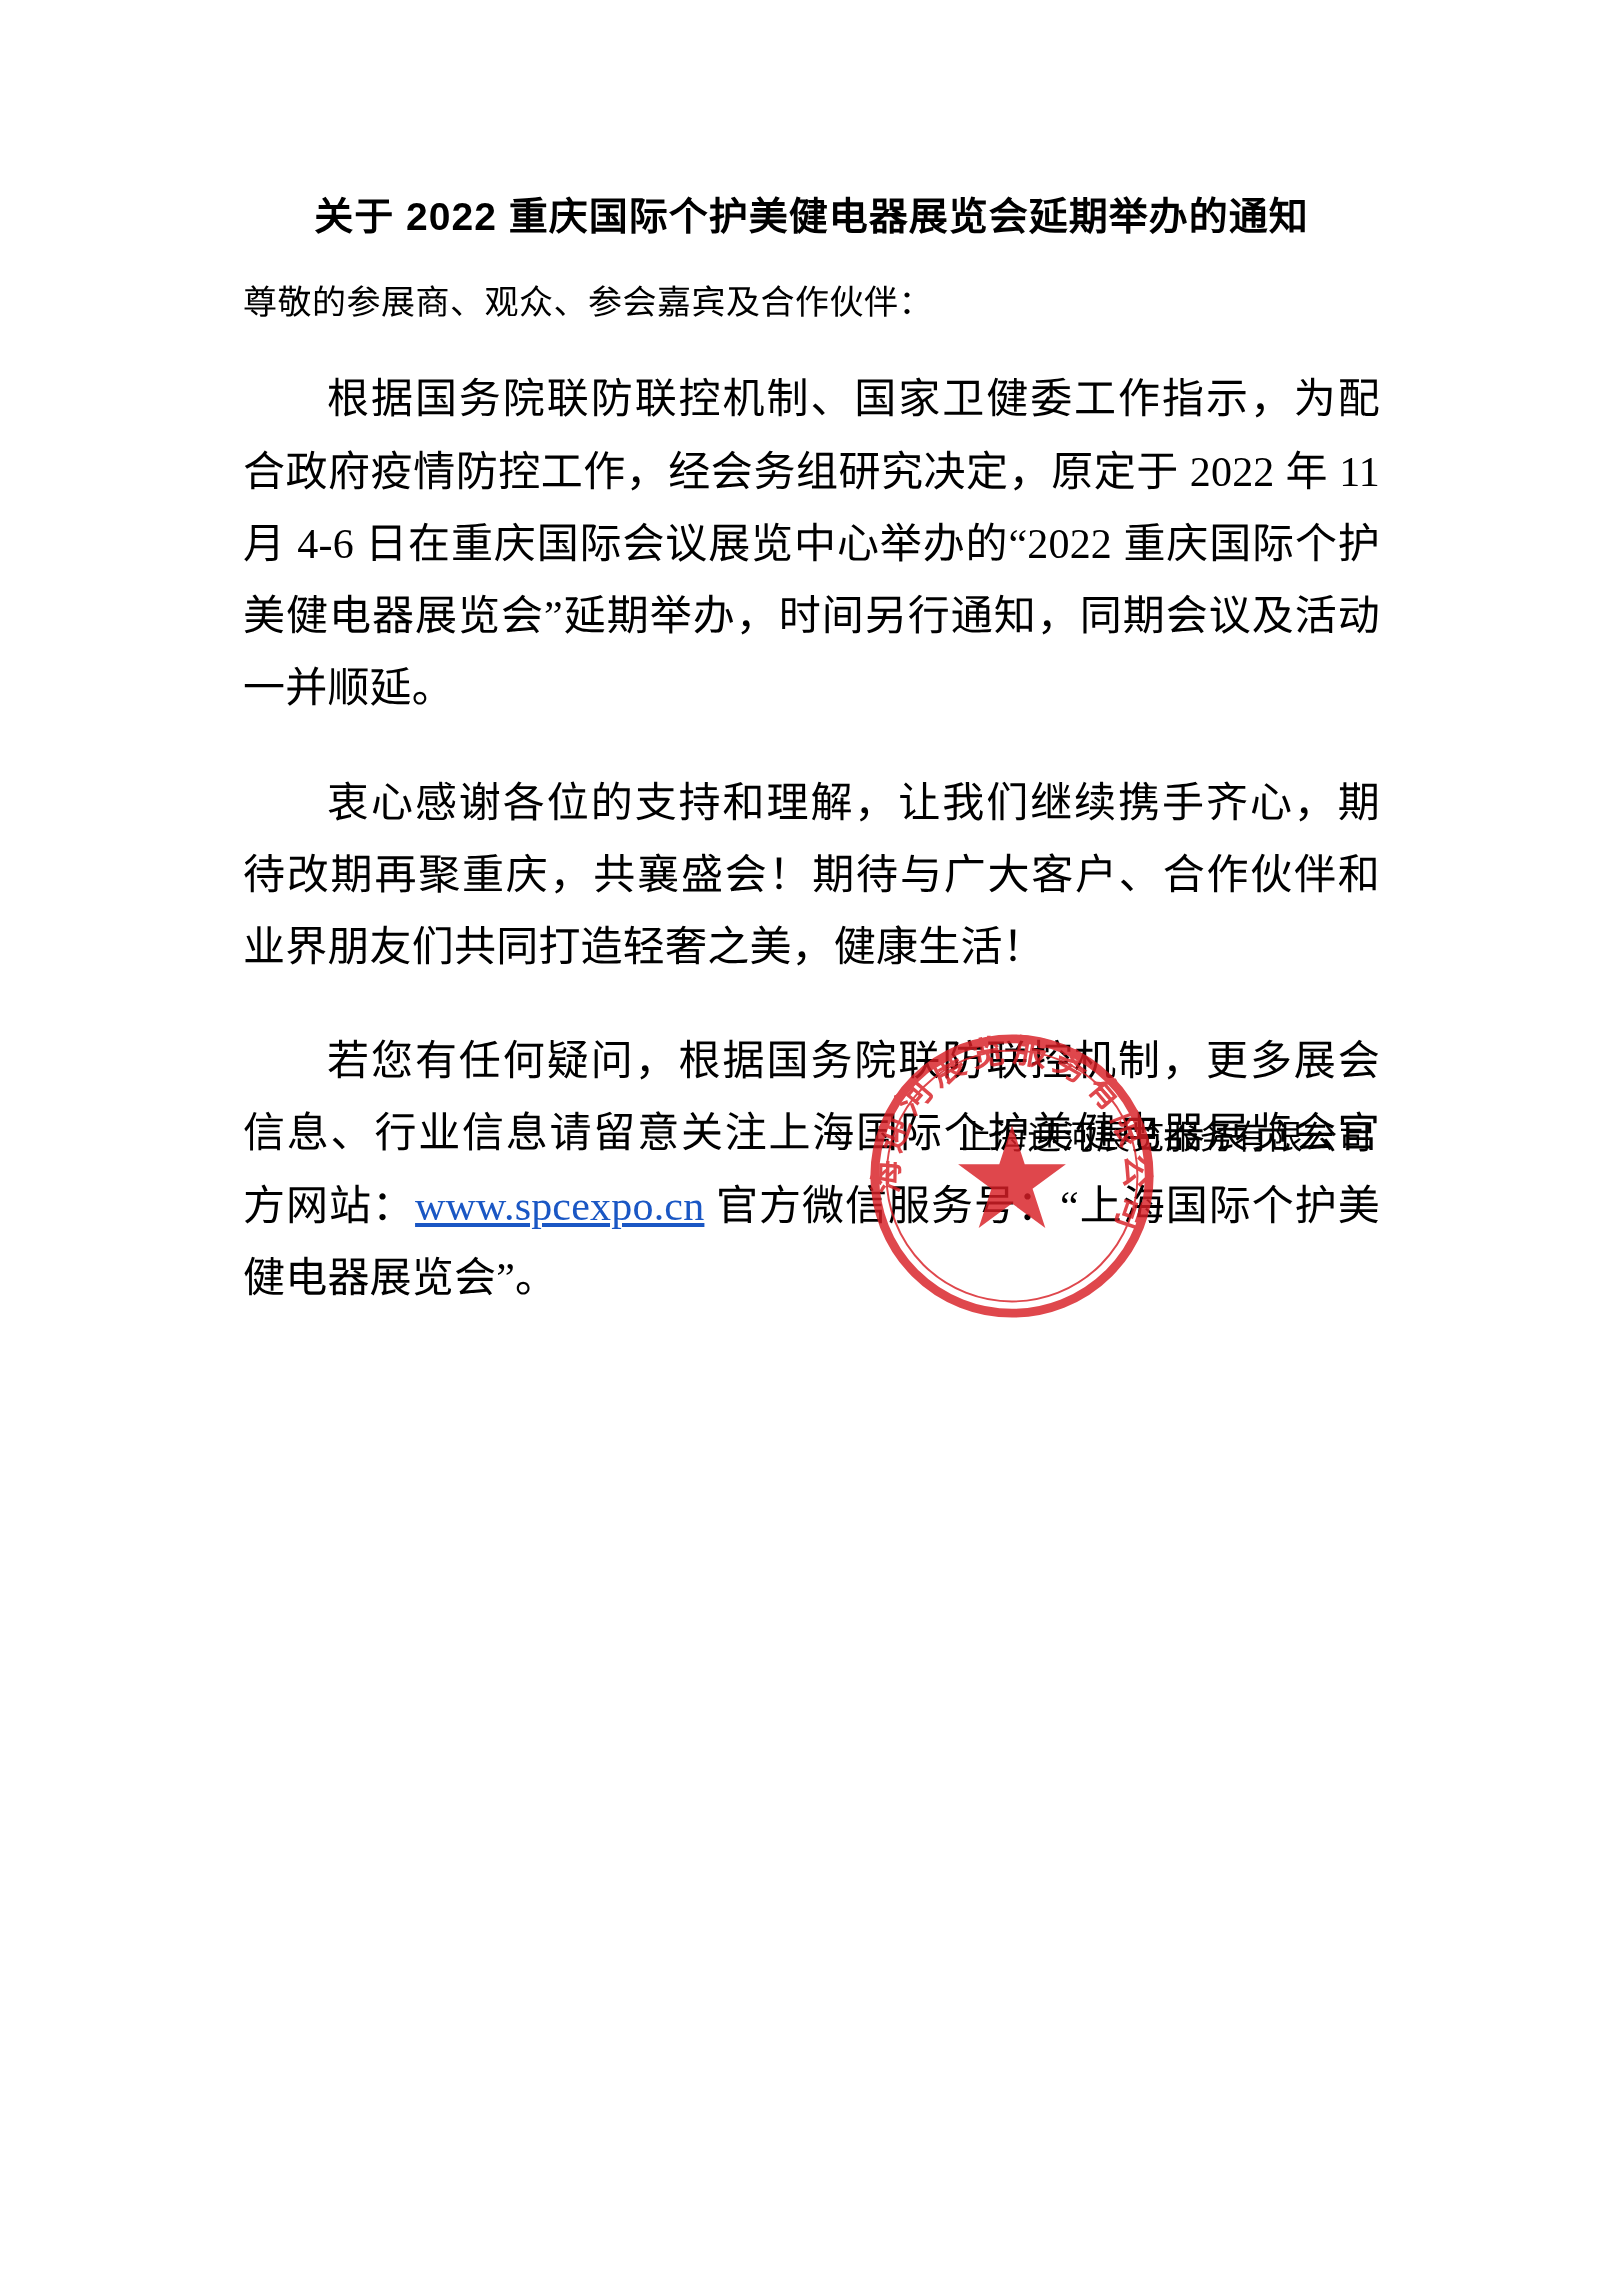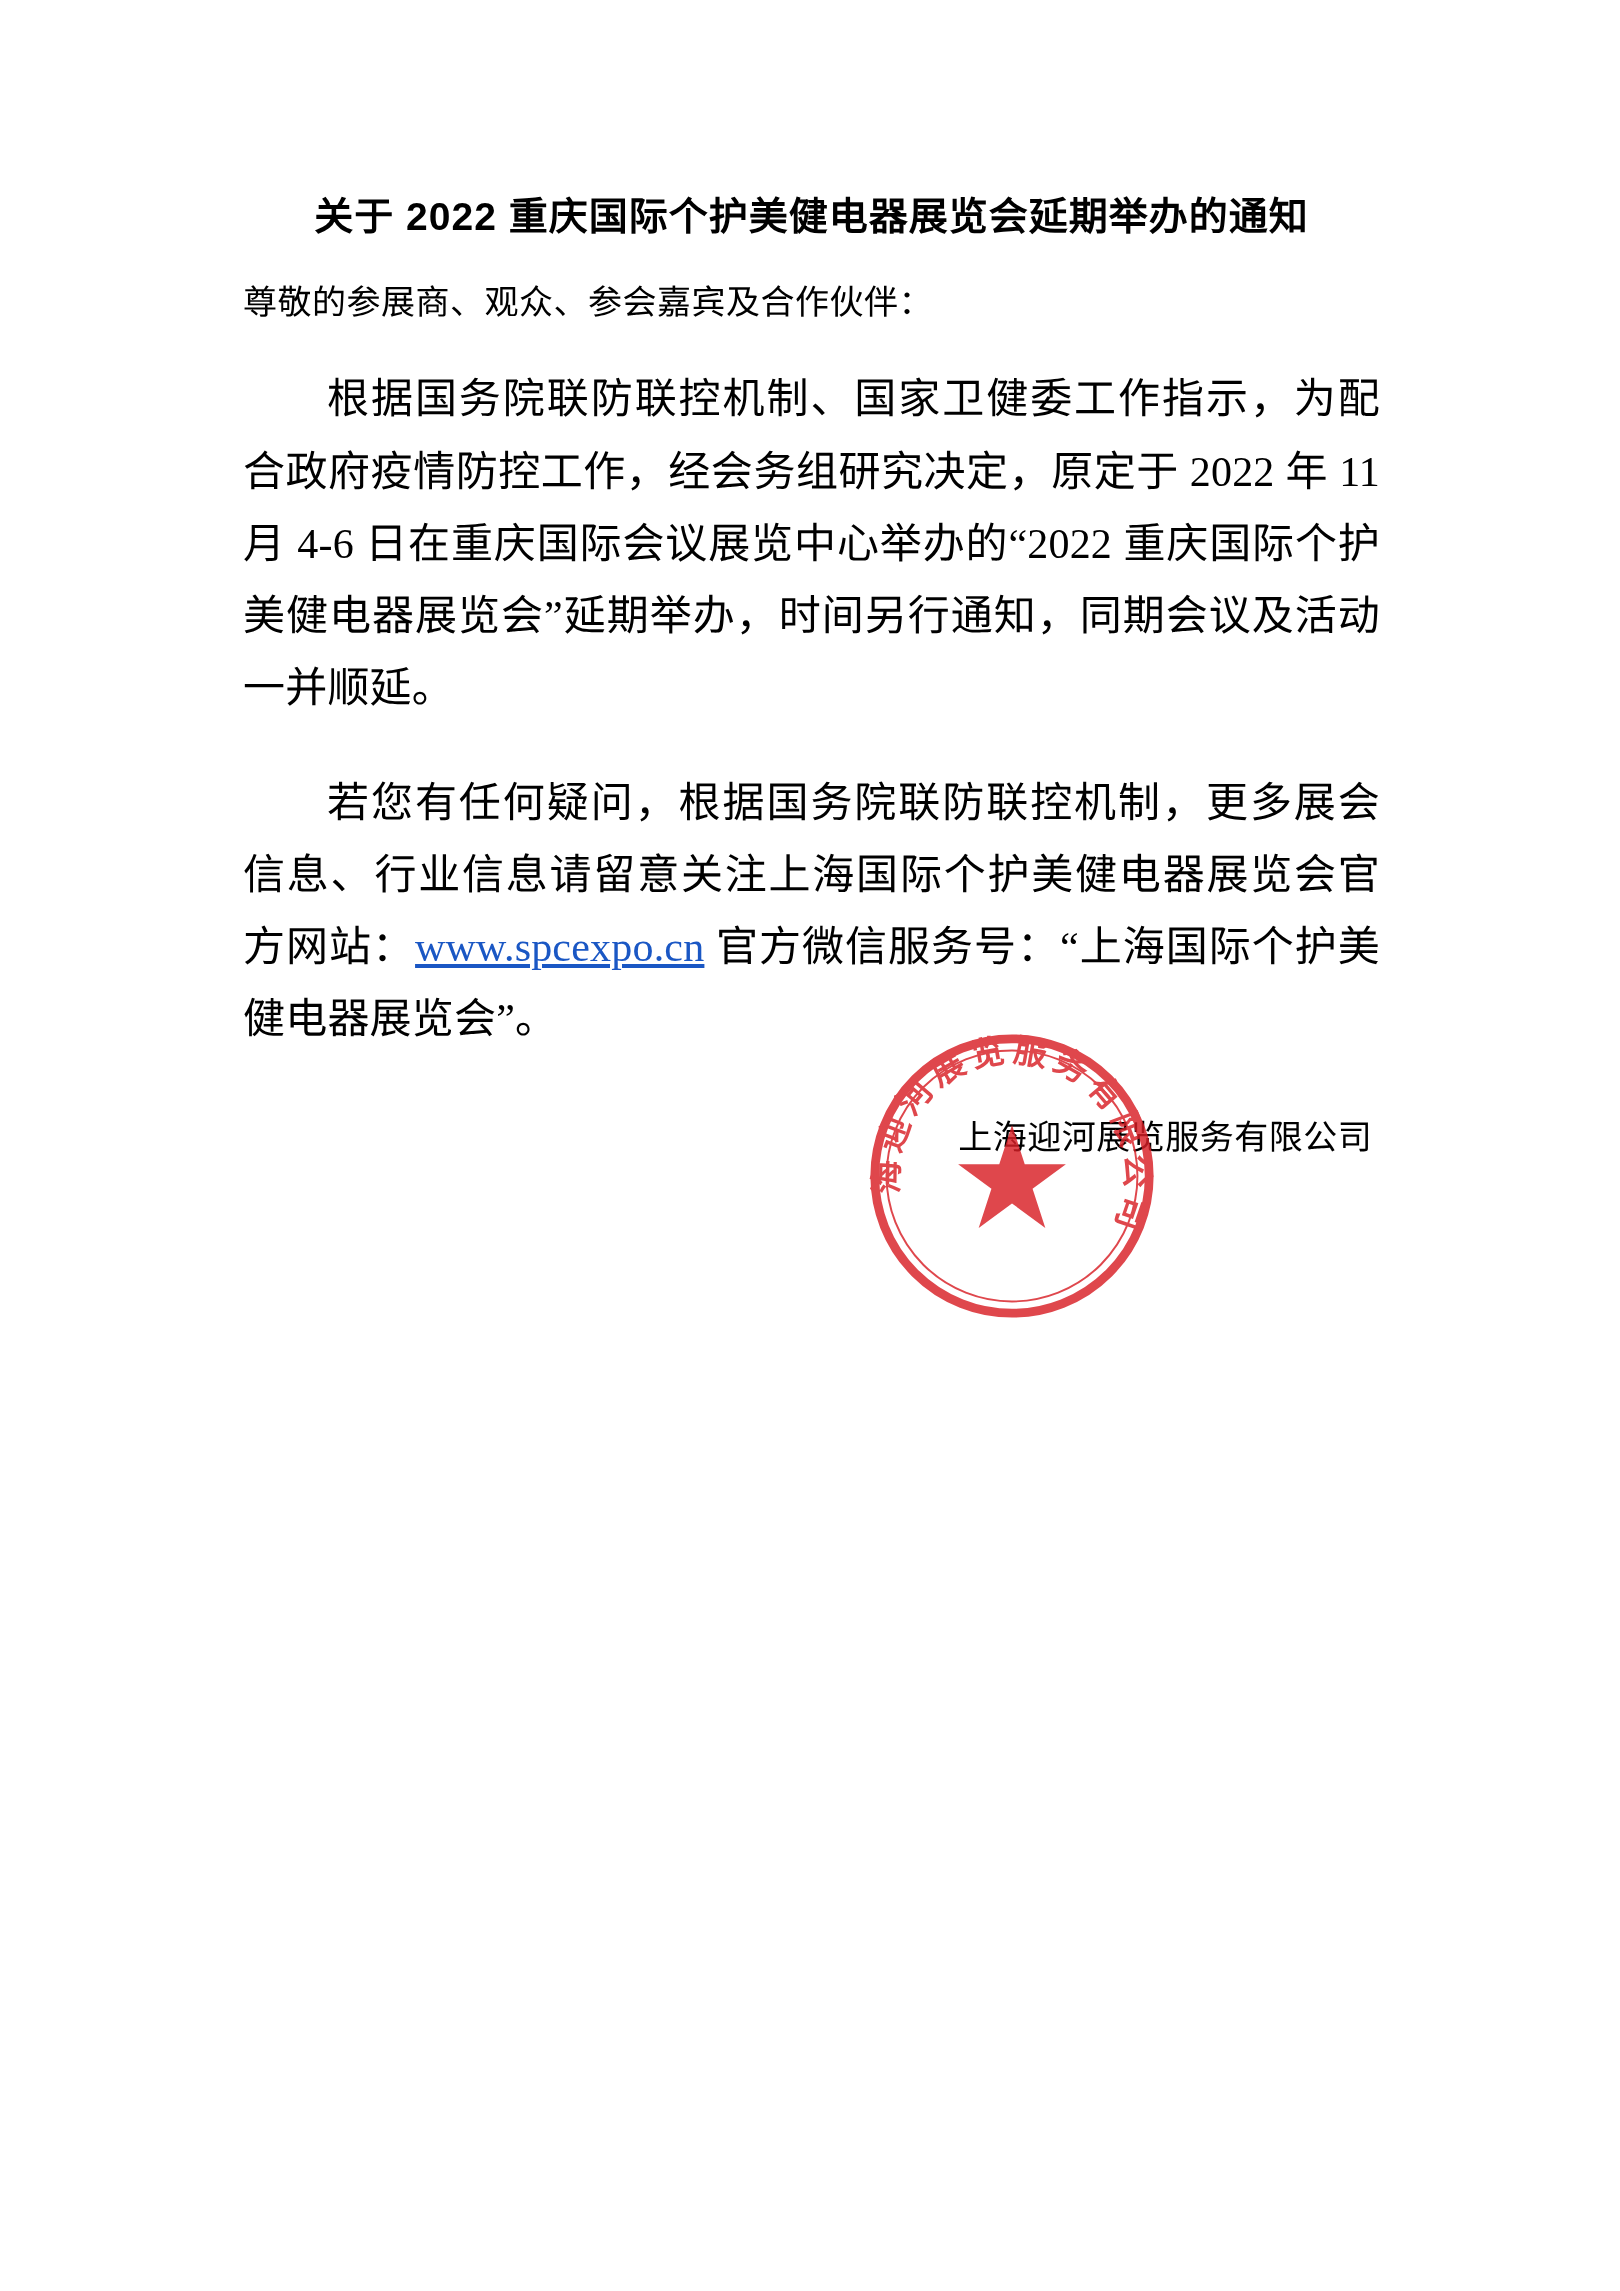--- a/index.html
+++ b/index.html
@@ -106,20 +106,21 @@
 <div class="page">
 
   <div class="doc-body">
 
     <h1 class="doc-title">关于 2022 重庆国际个护美健电器展览会延期举办的通知</h1>
 
     <p class="salutation">尊敬的参展商、观众、参会嘉宾及合作伙伴：</p>
 
     <p class="para">根据国务院联防联控机制、国家卫健委工作指示，为配合政府疫情防控工作，经会务组研究决定，原定于 2022 年 11 月 4-6 日在重庆国际会议展览中心举办的“2022 重庆国际个护美健电器展览会”延期举办，时间另行通知，同期会议及活动一并顺延。</p>
 
+    <p class="para">衷心感谢各位的支持和理解，让我们继续携手齐心，期待改期再聚重庆，共襄盛会！期待与广大客户、合作伙伴和业界朋友们共同打造轻奢之美，健康生活！</p>
 
     <p class="para para-link">
       <span>若您有任何疑问，根据国务院联防联控机制，更多展会信息、行业信息请留意关注上海国际个护美健电器展览会官方网站：</span><a class="weblink" href="#">www.spcexpo.cn</a><span> 官方微信服务号：“上海国际个护美健电器展览会”。</span>
     </p>
 
     <div class="signature-block">
       <span class="sig-line">上海迎河展览服务有限公司</span>
     </div>
 
     <div class="seal">

